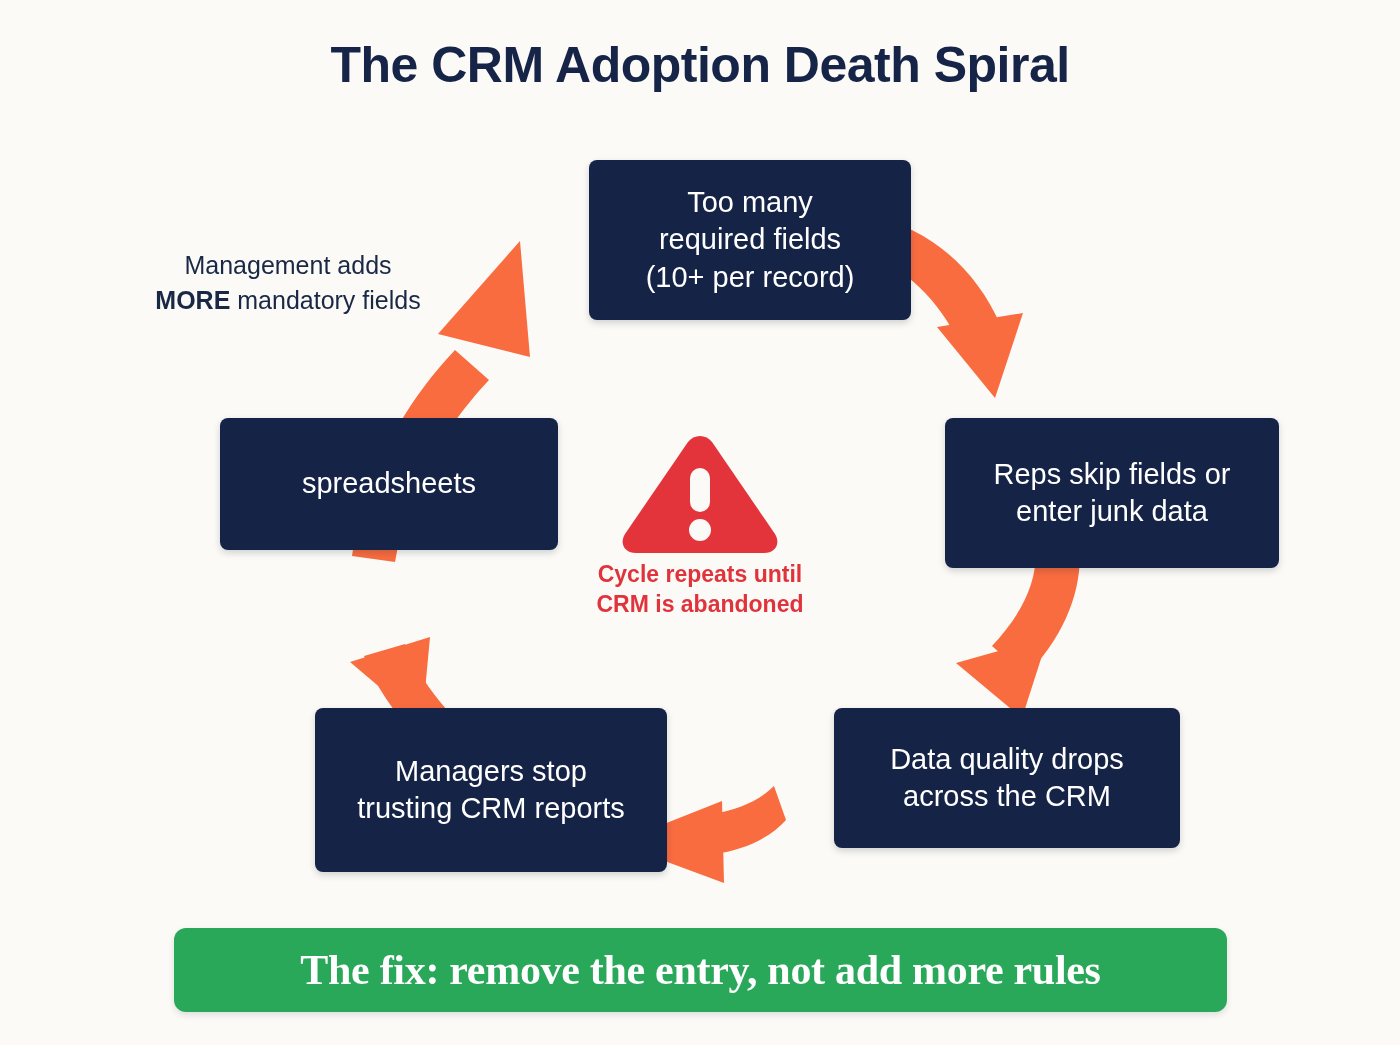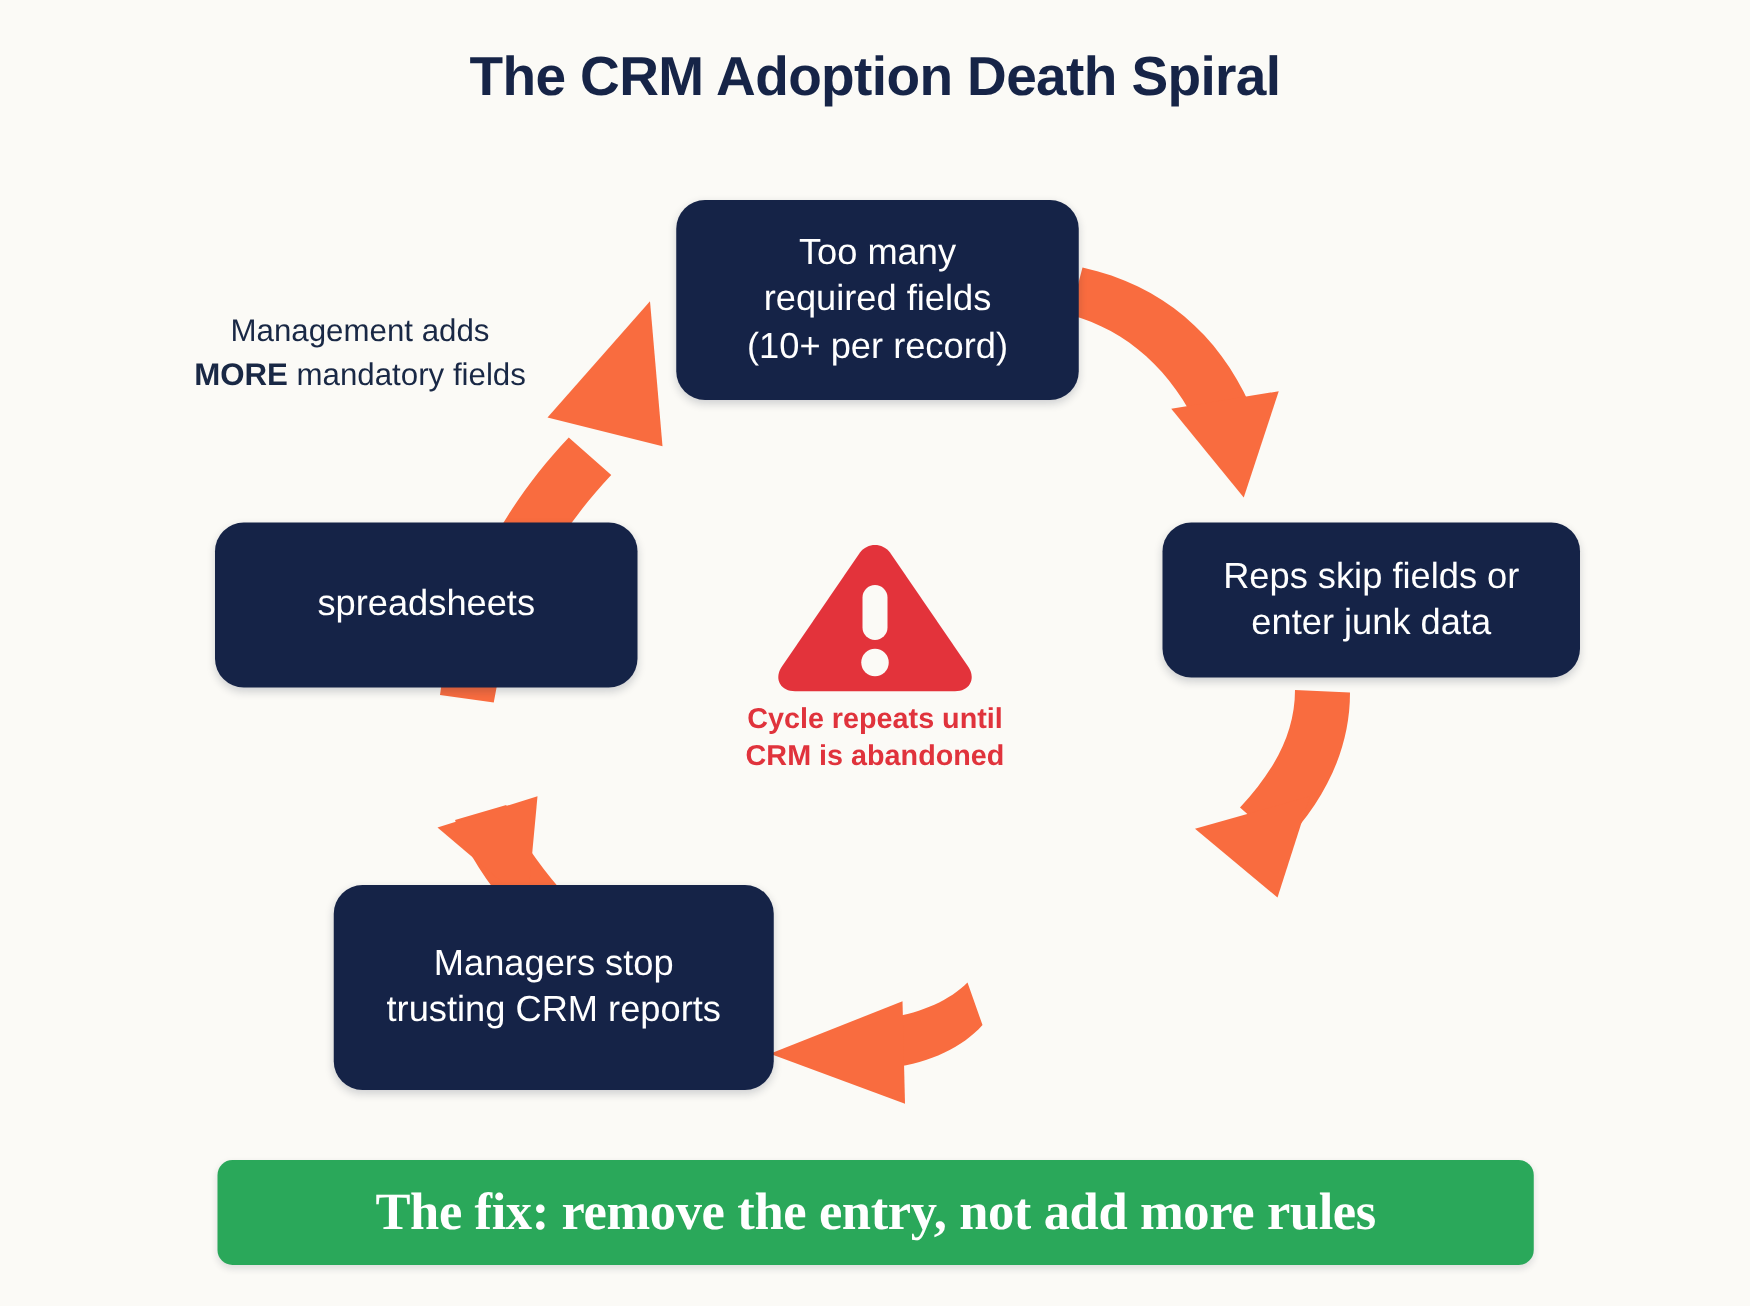--- a/index.html
+++ b/index.html
@@ -20,57 +20,58 @@
     background: #fbfaf6;
   }
 
   
   #title {
     position: absolute;
     top: 38px;
     left: 0;
     width: 1400px;
     text-align: center;
-    font-size: 44px;
+    font-size: 50px;
     font-weight: bold;
     color: #162447;
     letter-spacing: -0.5px;
     line-height: 1.1;
   }
 
   
   #arrows {
     position: absolute;
     top: 0;
     left: 0;
     width: 1400px;
     height: 1045px;
   }
 
   
   .node {
     position: absolute;
     background: #152347;
-    border-radius: 23px;
+    border-radius: 8px;
     color: #ffffff;
     display: flex;
     align-items: center;
     justify-content: center;
     text-align: center;
     font-size: 29px;
     line-height: 1.28;
     box-shadow: 0 3px 7px rgba(15,25,50,0.18);
     box-sizing: border-box;
     padding: 10px 18px;
     z-index: 3;
+    margin-left: 48px;
   }
   .node span { display: block; }
 
   #node-required-fields { left: 541px; top: 160px;  width: 322px; height: 160px; }
-  #node-skip-fields     { left: 930px; top: 418px;  width: 334px; height: 124px; }
+  #node-skip-fields     { left: 897px; top: 418px;  width: 334px; height: 150px; }
   #node-data-quality    { left: 786px; top: 708px;  width: 346px; height: 140px; }
   #node-managers        { left: 267px; top: 708px;  width: 352px; height: 164px; }
   #node-shadow          { left: 172px; top: 418px;  width: 338px; height: 132px; }
 
   
   #annotation {
     position: absolute;
     left: 132px;
     top: 248px;
     width: 312px;
@@ -184,20 +185,26 @@
     </div>
   </div>
 
   <div class="node" id="node-skip-fields">
     <div>
       <span>Reps skip fields or</span>
       <span>enter junk data</span>
     </div>
   </div>
 
+  <div class="node" id="node-data-quality">
+    <div>
+      <span>Data quality drops</span>
+      <span>across the CRM</span>
+    </div>
+  </div>
 
   <div class="node" id="node-managers">
     <div>
       <span>Managers stop</span>
       <span>trusting CRM reports</span>
     </div>
   </div>
 
   <div class="node" id="node-shadow">
     <div>

